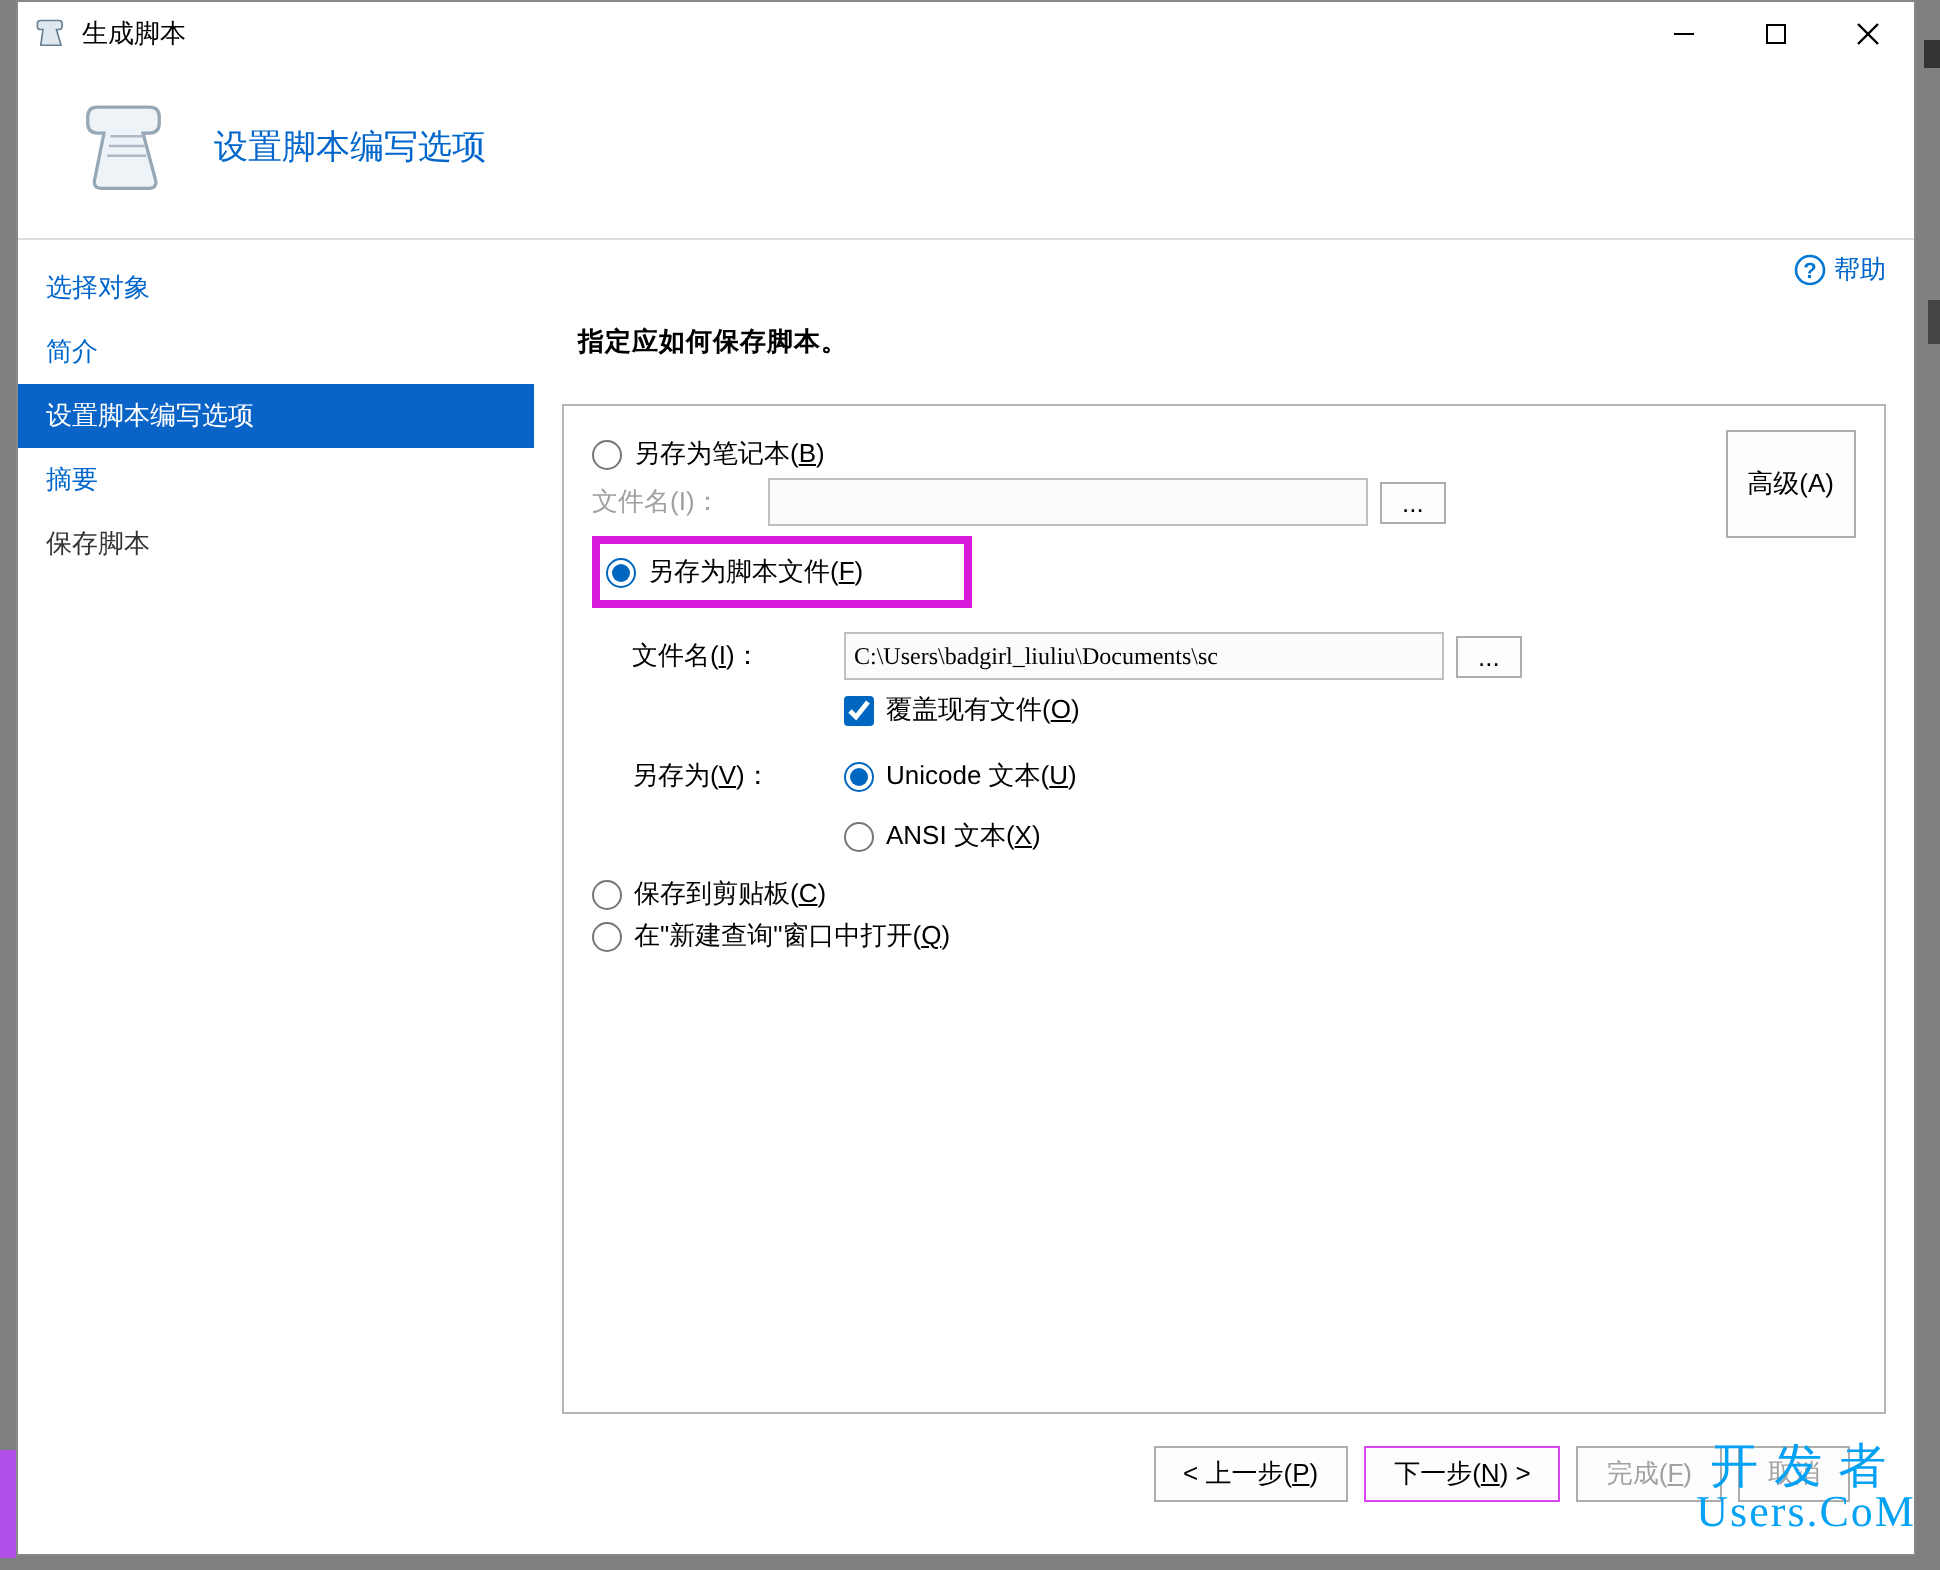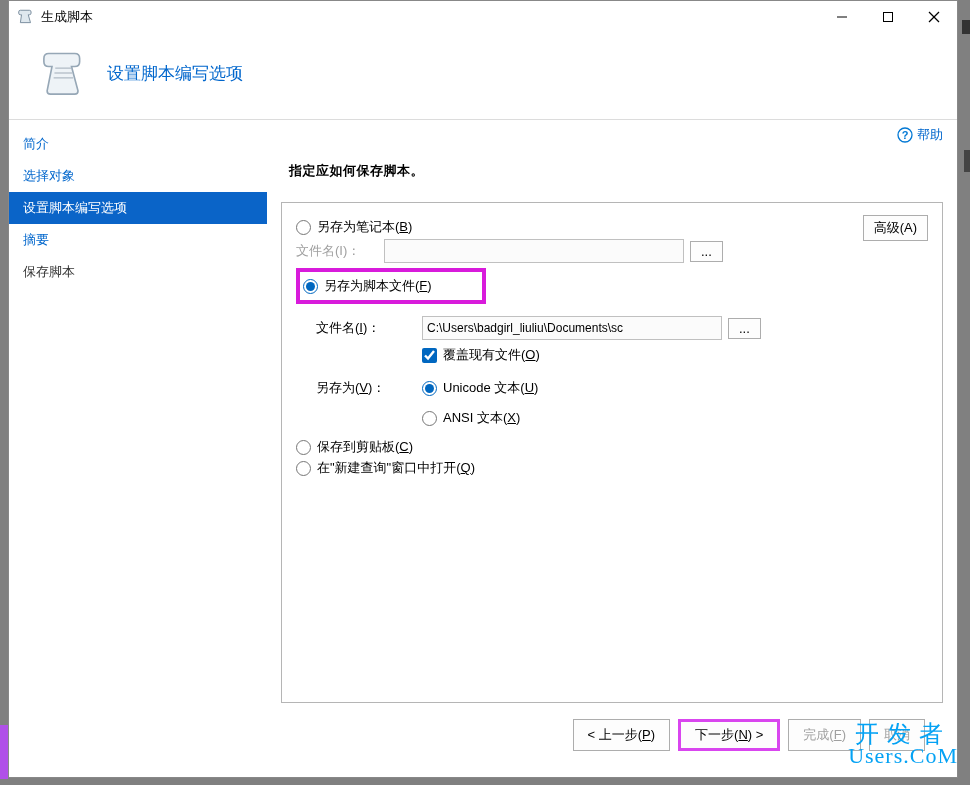--- a/index.html
+++ b/index.html
@@ -20,36 +20,36 @@
     .main { flex: 1; padding: 6px 14px 10px 14px; display: flex; flex-direction: column; }
     .help-row { display: flex; justify-content: flex-end; align-items: center; margin-bottom: 10px; }
     .help-icon { width: 16px; height: 16px; margin-right: 4px; }
     .help-link { color: #0066cc; cursor: pointer; }
     .instruction { font-weight: bold; margin: 8px 0 22px 8px; letter-spacing: 0.5px; }
     .options-panel { border: 1px solid #b5b5b5; flex: 1; padding: 12px 14px; font-size: 13px; overflow: auto; }
     .radio-row { display: flex; align-items: center; margin: 3px 0; }
     .radio-row input[type="radio"] { width: 15px; height: 15px; margin-right: 6px; accent-color: #0067c0; }
     .radio-row label { cursor: pointer; }
     .u { text-decoration: underline; }
-    .right-btn { float: right; padding: 3px 10px; border: 1px solid #adadad; background: #fdfdfd; cursor: pointer; font-size: 13px; font-family: inherit; }
+    .right-btn { float: right; padding: 17px 10px; border: 1px solid #adadad; background: #fdfdfd; cursor: pointer; font-size: 13px; font-family: inherit; }
     .indented { margin-left: 24px; margin-top: 5px; margin-bottom: 4px; }
     .field-row { display: flex; align-items: center; margin: 3px 0; }
     .field-label { min-width: 88px; color: #a0a0a0; }
-    .text-input { width: 300px; height: 24px; border: 1px solid #c0c0c0; background: #fbfbfb; font-size: 12px; padding: 0 4px; font-family: Liberation Sans, sans-serif; }
+    .text-input { width: 300px; height: 24px; border: 1px solid #c0c0c0; background: #fbfbfb; font-size: 12px; padding: 0 4px; font-family: Liberation Serif, serif; }
     .browse-btn { border: 1px solid #adadad; background: #fdfdfd; padding: 2px 10px; margin-left: 6px; cursor: pointer; font-size: 13px; }
     .check-row { display: flex; align-items: center; margin: 4px 0; }
     .check-row input[type="checkbox"] { width: 15px; height: 15px; margin-right: 6px; accent-color: #0067c0; }
     .sub-block { margin-left: 20px; margin-top: 6px; margin-bottom: 8px; }
     .sub-row { display: flex; align-items: flex-start; margin: 4px 0; }
     .sub-label { min-width: 106px; padding-top: 3px; }
     .sub-choices { display: flex; flex-direction: column; gap: 6px; }
     .highlight-box { border: 4px solid #d81bdb; display: inline-flex; padding: 5px 50px 5px 3px; align-items: flex-end; margin: 2px 0; }
     .footer { display: flex; justify-content: flex-end; padding: 16px 18px 16px 0; gap: 8px; }
     .nav-btn { padding: 4px 14px; border: 1px solid #adadad; background: #fdfdfd; font-size: 13px; font-family: inherit; cursor: pointer; }
-    .nav-btn.primary { border: 3px solid #d946ef; }
+    .nav-btn.primary { border: 1px solid #d946ef; }
     .nav-btn.disabled { color: #a0a0a0; cursor: default; }
     .watermark { position: absolute; right: 12px; bottom: 18px; font-family: "Times New Roman", serif; color: #04a2f4; font-size: 24px; pointer-events: none; letter-spacing: 8px; line-height: 0.95; text-align: center; font-weight: 400; }
     .watermark .l2 { letter-spacing: 1px; font-size: 22px; }
     .right-edge { position: absolute; right: 0; top: 20px; width: 8px; height: 14px; background: #333; }
     .side-mark { position: absolute; right: 0; top: 150px; width: 6px; height: 22px; background: #444; }
     .left-tab { position: absolute; left: 0; bottom: 6px; width: 8px; height: 54px; background: #b050e8; }
   </style>
 </head>
 <body>
 
@@ -90,22 +90,22 @@
         <line x1="20" y1="26" x2="40" y2="26" stroke="#aeb9c3" stroke-width="1.5"></line>
         <line x1="19" y1="32" x2="41" y2="32" stroke="#aeb9c3" stroke-width="1.5"></line>
         <line x1="18" y1="38" x2="42" y2="38" stroke="#aeb9c3" stroke-width="1.5"></line>
       </svg>
     </span>
     <div class="header-title">设置脚本编写选项</div>
   </div>
 
   <div class="body">
     <div class="sidebar">
+      <div class="sidebar-item">选择对象</div>
       <div class="sidebar-item">简介</div>
-      <div class="sidebar-item">选择对象</div>
       <div class="sidebar-item selected">设置脚本编写选项</div>
       <div class="sidebar-item">摘要</div>
       <div class="sidebar-item plain">保存脚本</div>
     </div>
 
     <div class="main">
       <div class="help-row">
         <span class="help-icon">
           <svg viewBox="0 0 16 16" width="16" height="16">
               <circle cx="8" cy="8" r="7" fill="#fff" stroke="#0278d4" stroke-width="1.3"></circle>

